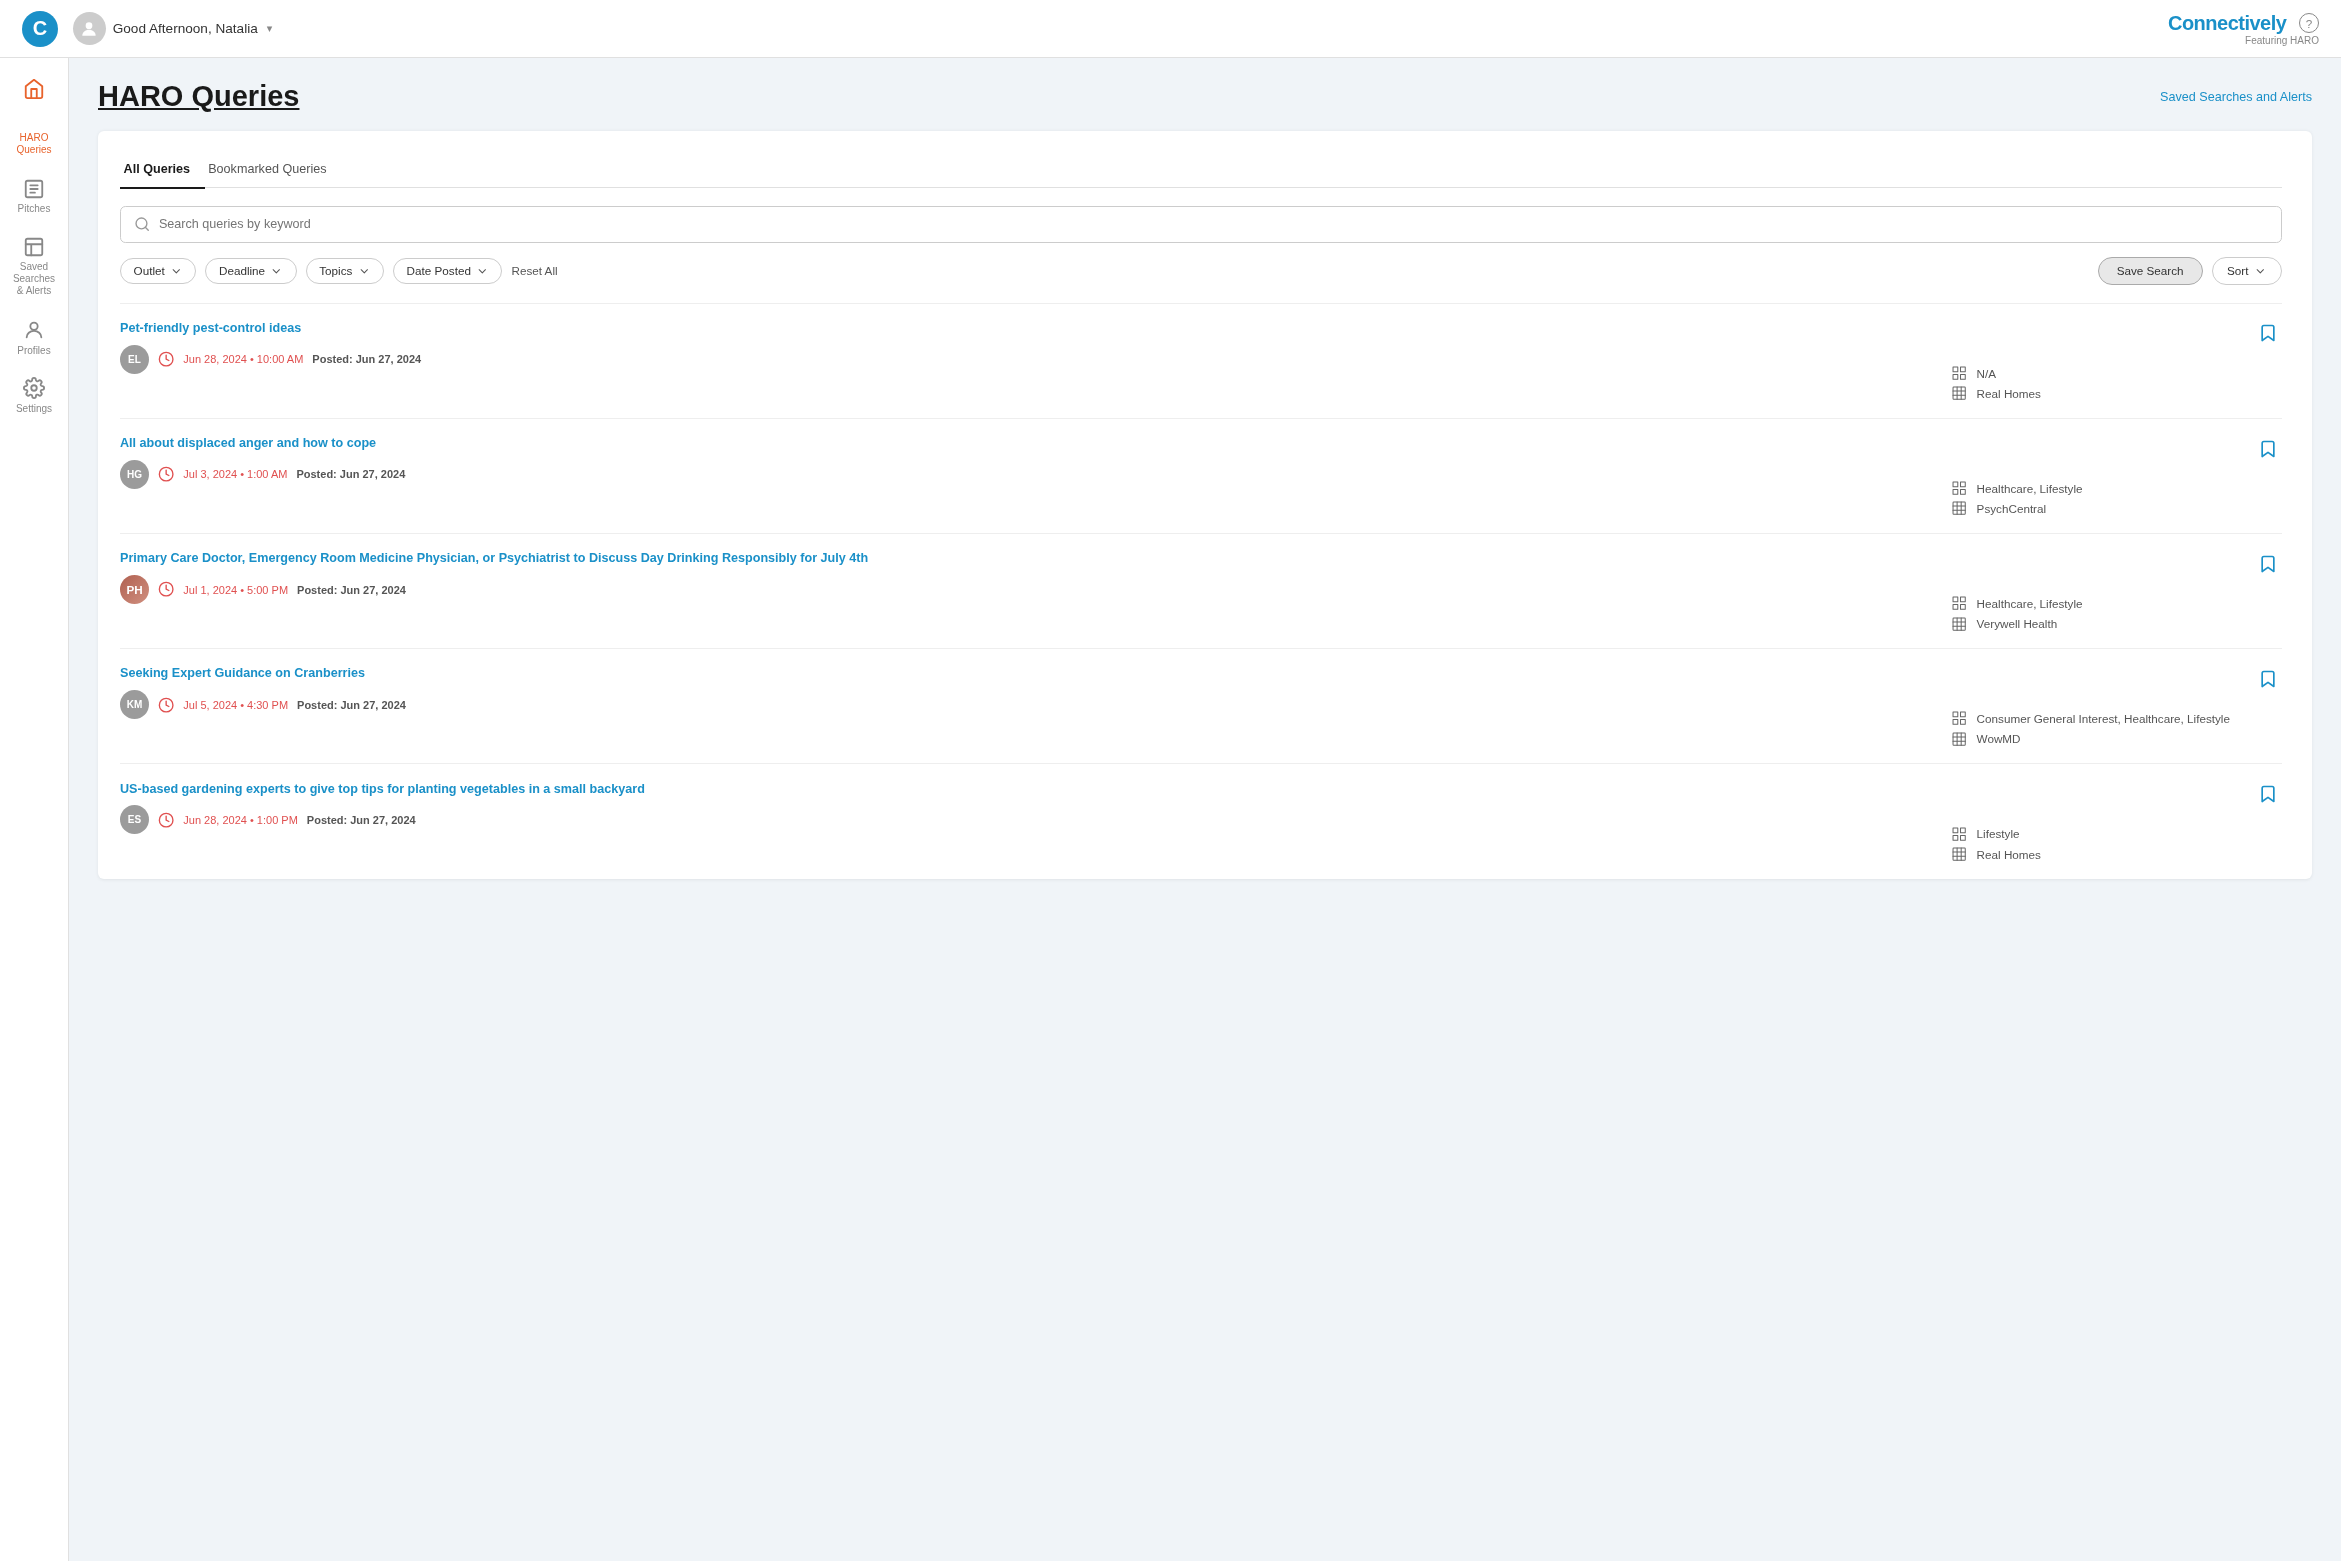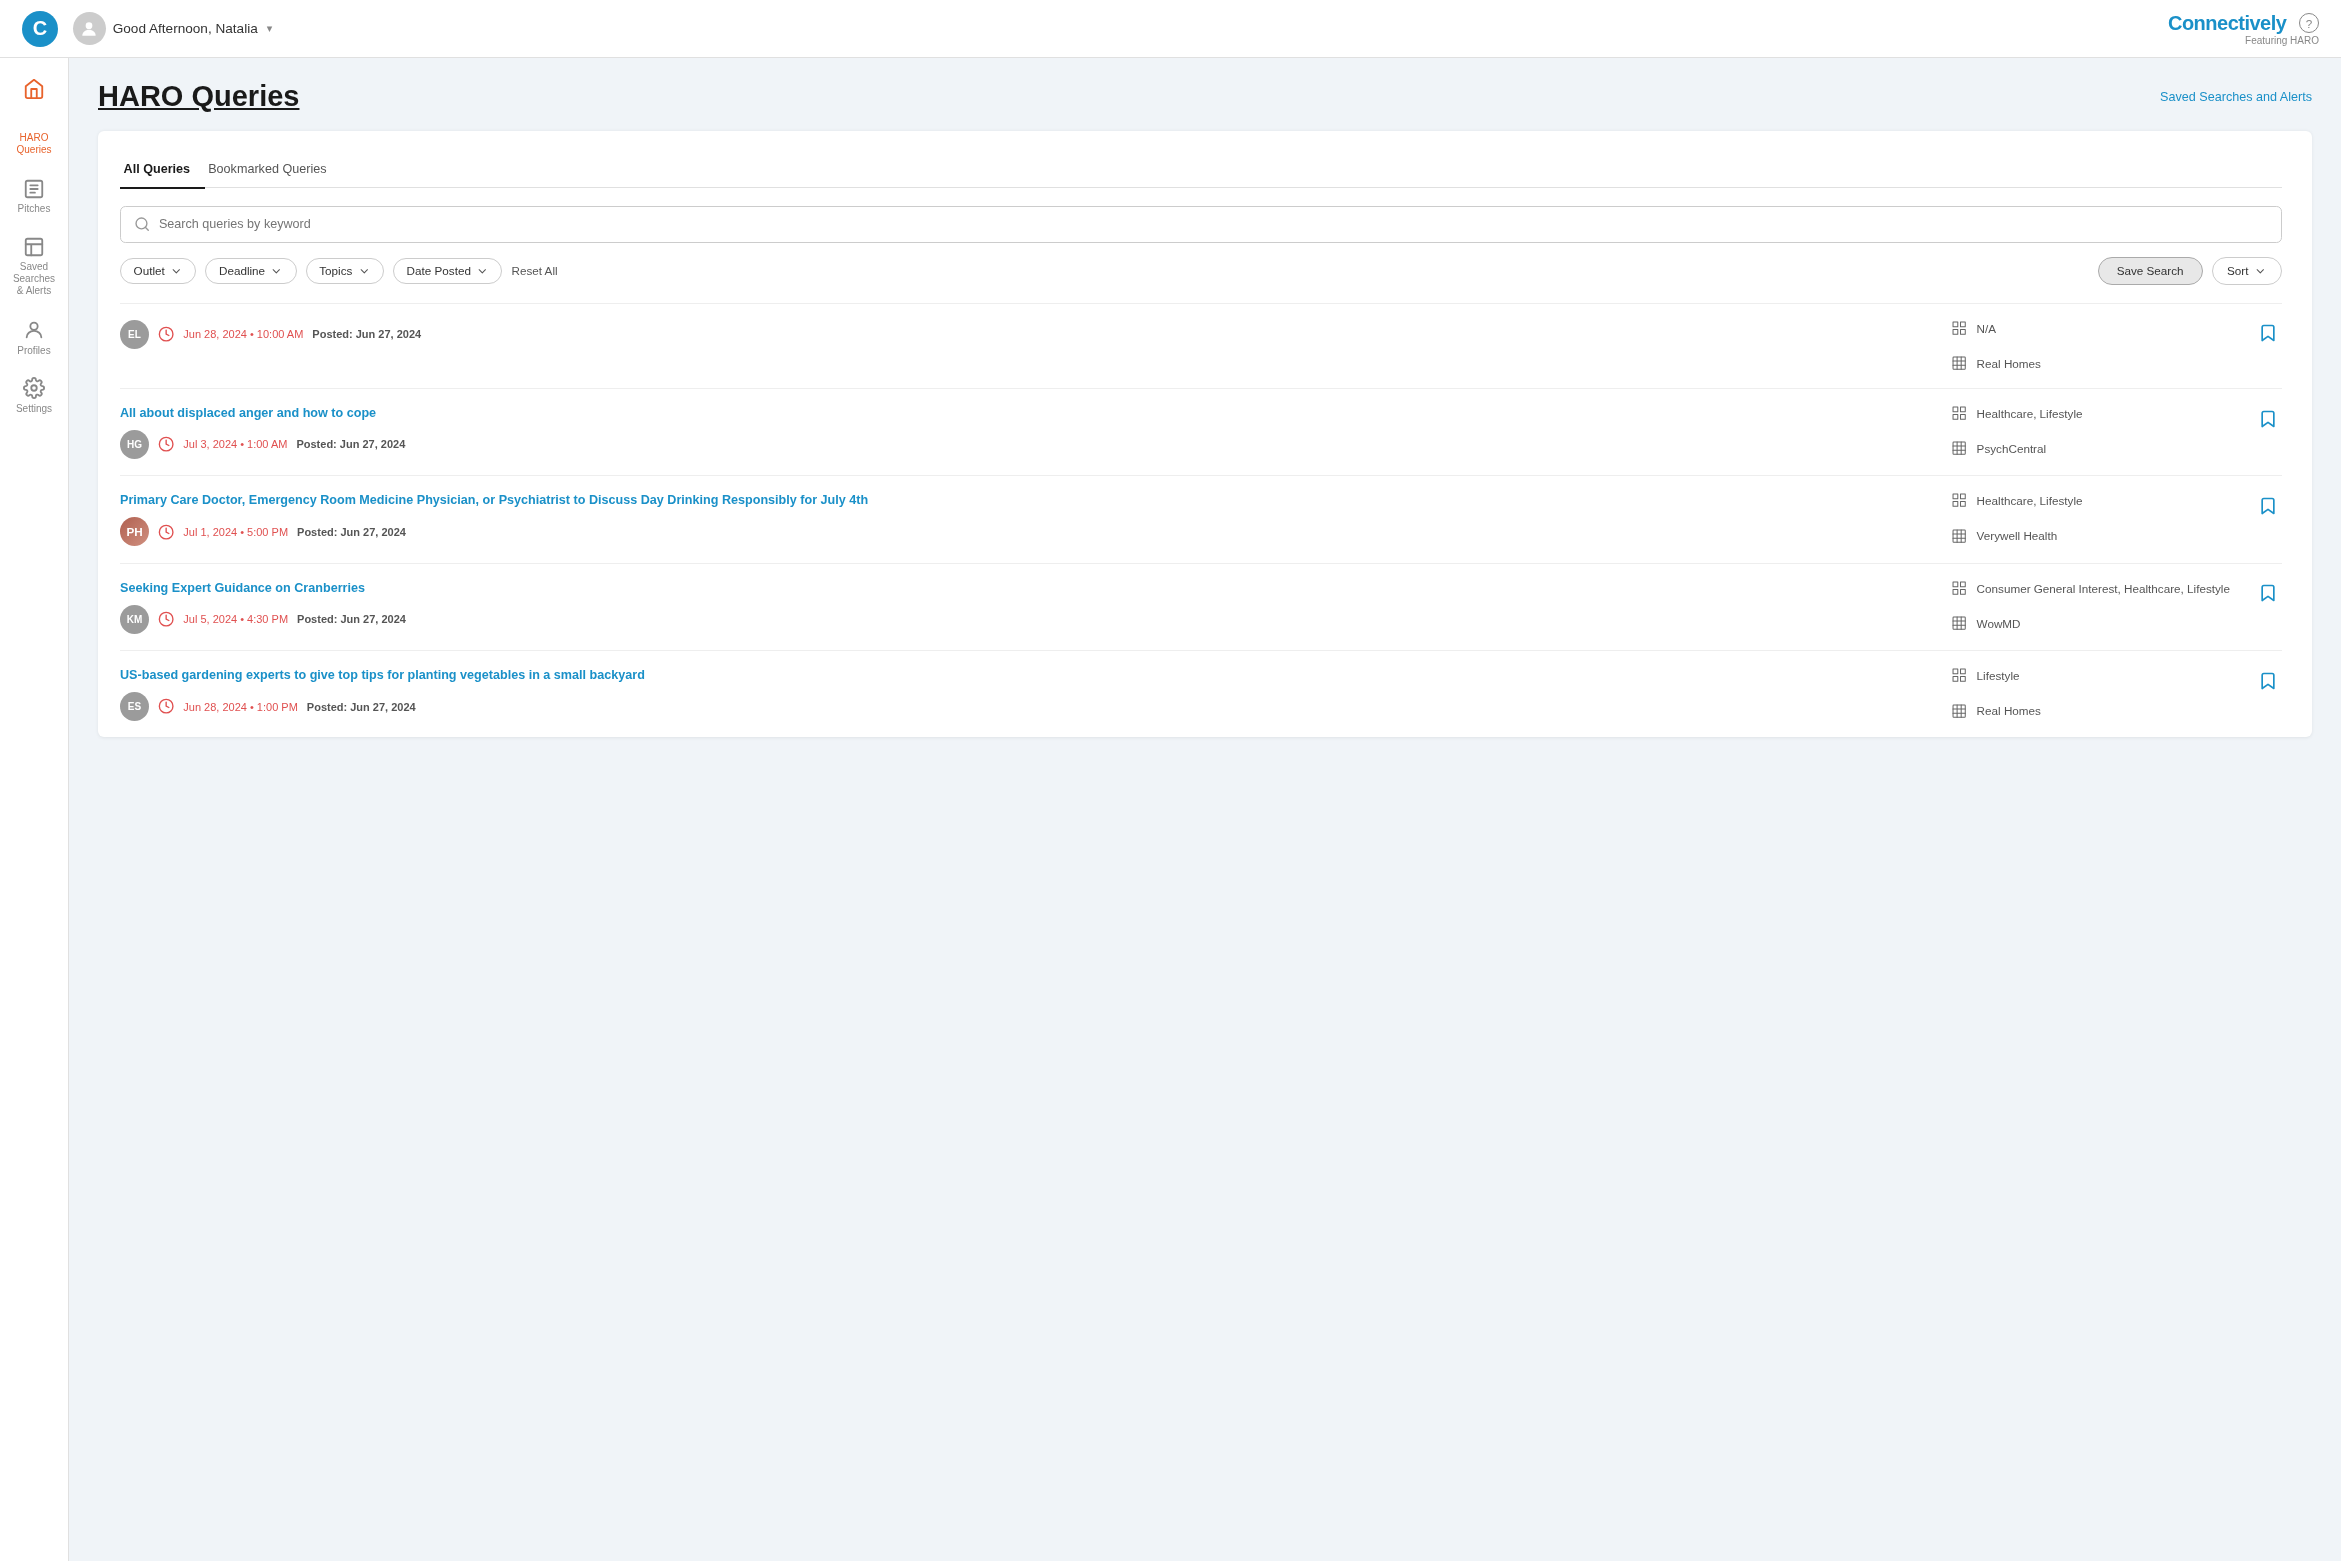--- a/index.html
+++ b/index.html
@@ -174,21 +174,21 @@
     .photo-avatar-inner {
       width: 100%; height: 100%; background: linear-gradient(135deg, #b06050, #d09080);
       display: flex; align-items: center; justify-content: center;
       font-size: 11.7px; color: #fff; font-weight: 600;
     }
     .deadline-icon { color: #e05050; flex-shrink: 0; }
     .deadline-text { font-size: 11px; color: #e05050; font-weight: 500; }
     .posted-text { font-size: 11px; color: #555; font-weight: 600; }
 
     .query-right {
-      display: flex; flex-direction: column; gap: 19px; min-width: 289px; align-items: flex-start;
+      display: flex; flex-direction: column; gap: 4px; min-width: 289px; align-items: flex-start; margin-top: 45px;
     }
     .query-right-row { display: flex; align-items: center; gap: 9px; color: #555; font-size: 11.7px; }
     .query-right-row svg { width: 16.3px; height: 16.3px; flex-shrink: 0; stroke: #666; }
 
     .bookmark-btn {
       align-self: flex-start;
       margin-top: 0;
       background: none; border: none; cursor: pointer; padding: 3.6px;
       color: #1a90c8;
     }
@@ -314,20 +314,21 @@
           <svg width="12.6" height="12.6" viewBox="0 0 24 24" fill="none" stroke="#555" stroke-width="2" stroke-linecap="round" stroke-linejoin="round">
               <polyline points="6 9 12 15 18 9"></polyline>
             </svg>
         </button>
       </div>
     </div>
 
     <div id="query-list">
         <div class="query-item">
     <div class="query-main">
+      <a class="query-title">Pet-friendly pest-control ideas</a>
       <div class="query-meta">
         <div class="initials-avatar" style="background:#9b9b9b">EL</div>
         <svg class="deadline-icon" width="16.3" height="16.3" viewBox="0 0 24 24" fill="none" stroke="#e05050" stroke-width="2" stroke-linecap="round" stroke-linejoin="round">
           <circle cx="12" cy="12" r="10"></circle>
           <polyline points="12 6 12 12 16 14"></polyline>
         </svg>
         <span class="deadline-text">Jun 28, 2024 • 10:00 AM</span>
         <span class="posted-text">Posted: Jun 27, 2024</span>
       </div>
     </div>

